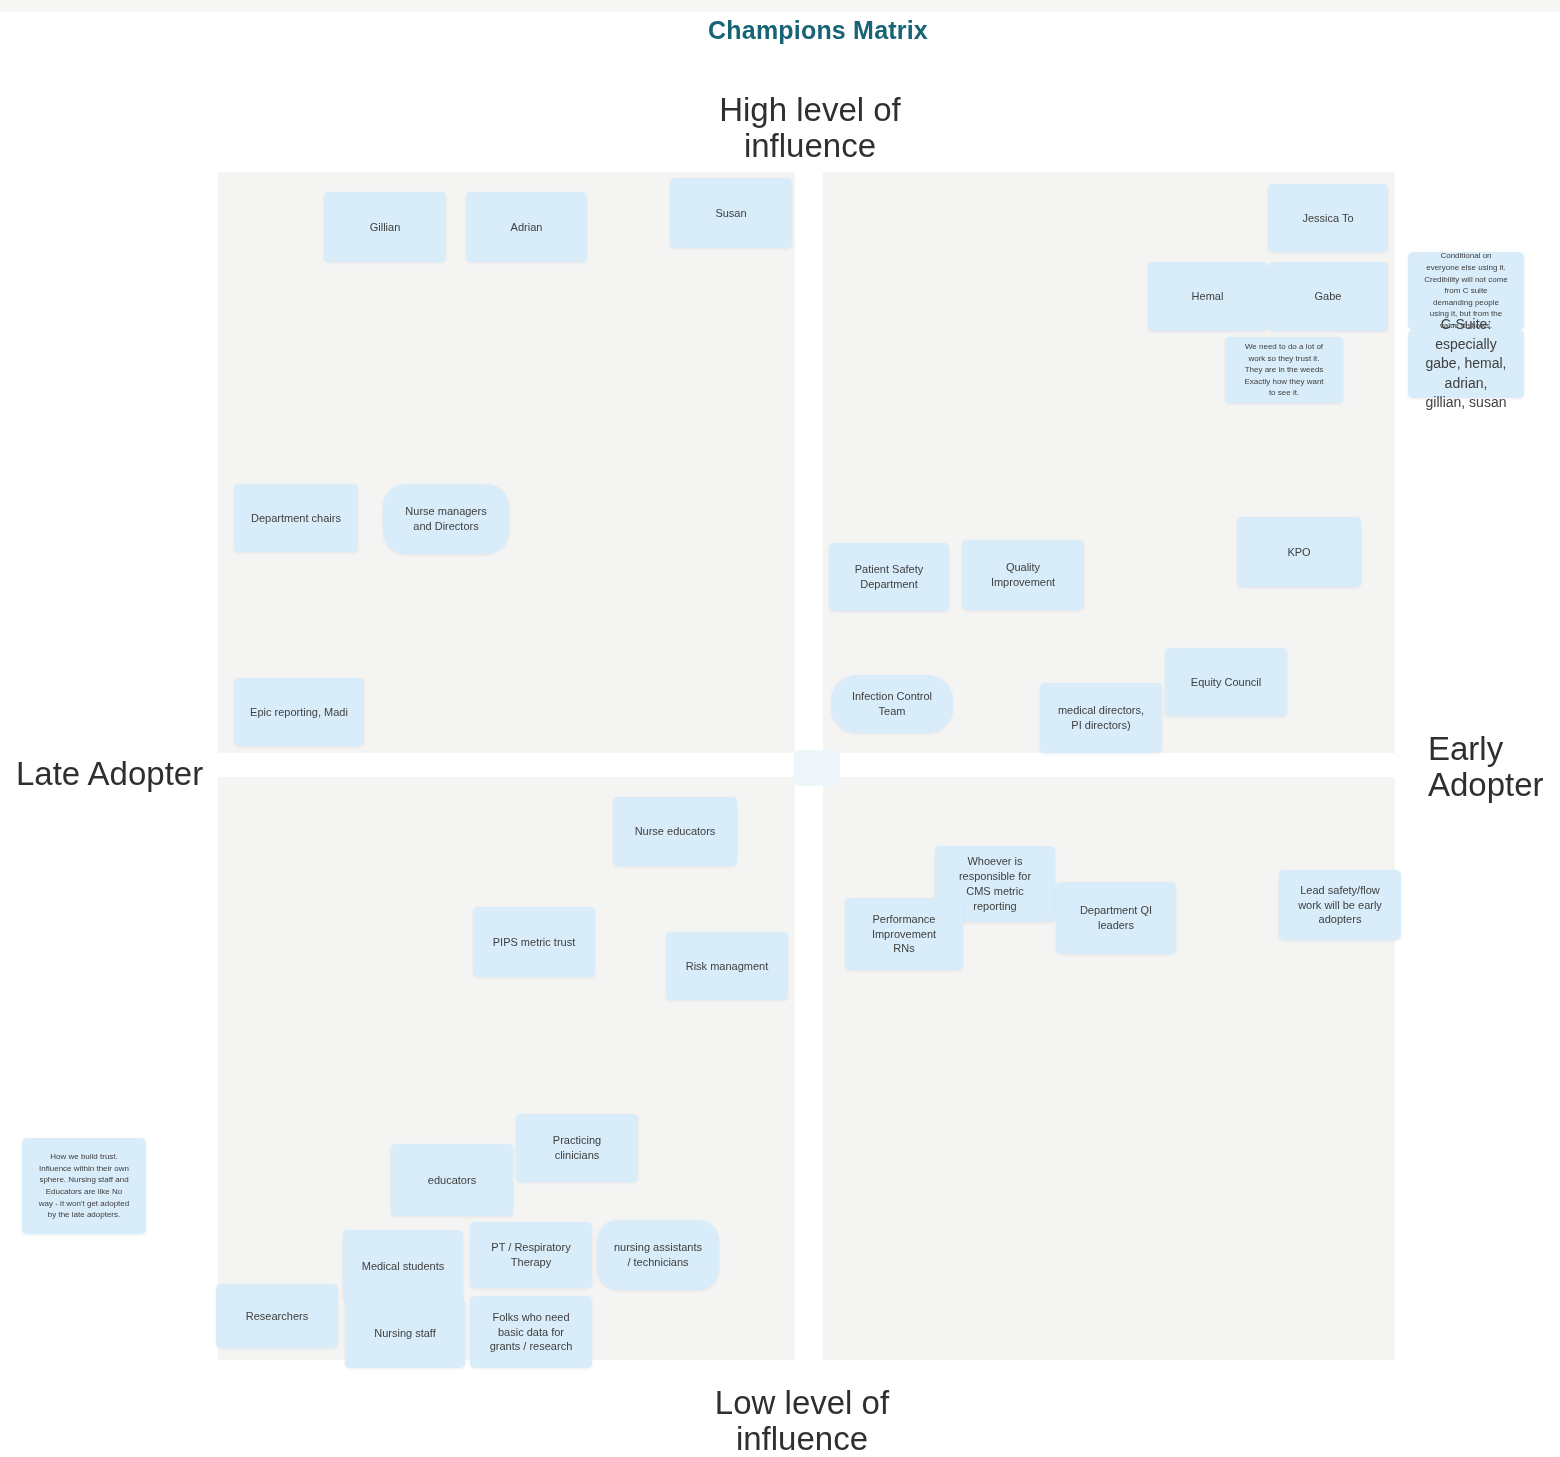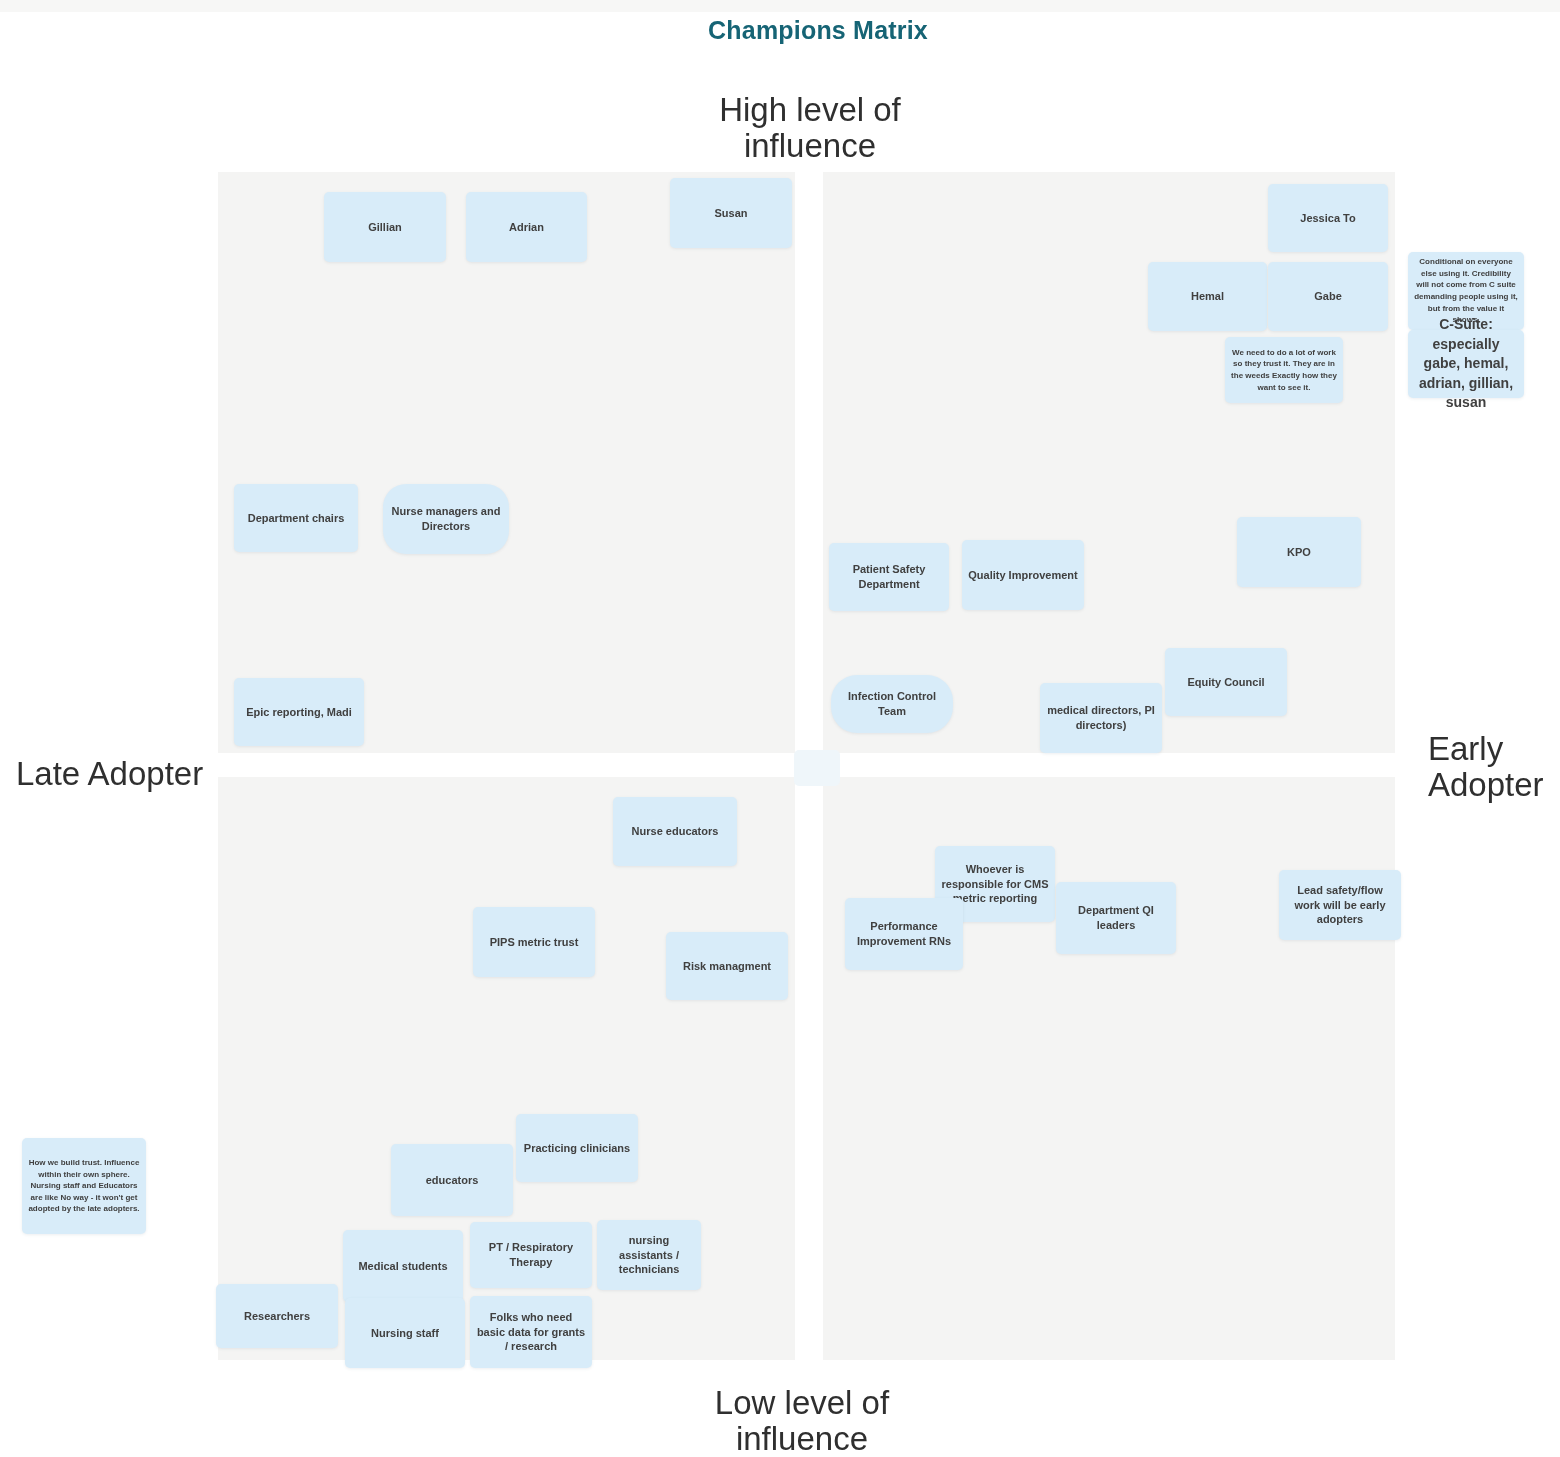--- a/index.html
+++ b/index.html
@@ -35,24 +35,23 @@
   .quadrant{
     position:absolute;background:var(--quadrant-bg);
   }
   .q-tl{left:218px;top:172px;width:577px;height:581px;}
   .q-tr{left:823px;top:172px;width:572px;height:581px;}
   .q-bl{left:218px;top:777px;width:577px;height:583px;}
   .q-br{left:823px;top:777px;width:572px;height:583px;}
   .note{
     position:absolute;background:var(--note-bg);border-radius:5px;
     display:flex;align-items:center;justify-content:center;
-    text-align:center;padding:6px;box-sizing:border-box;
+    text-align:center;padding:16px;box-sizing:border-box;
     color:var(--note-text);font-size:11px;line-height:1.35;
     box-shadow:0 1px 3px rgba(70,90,110,0.10);
-    font-weight:bold;
   }
   .note.small{font-size:14px;line-height:1.4;}
   .note.tiny{font-size:8px;line-height:1.45;}
   .note.ghost{background:#eff6fa;box-shadow:none;}
 </style>
 </head>
 <body>
 
 <div class="top-band"></div>
 
@@ -87,21 +86,21 @@
     <div class="note" style="left: 1165px; top: 648px; width: 122px; height: 68px;">Equity Council</div>
     <div class="note" style="left: 831px; top: 675px; width: 122px; height: 58px; border-radius: 26px;">Infection Control Team</div>
     <div class="note" style="left: 1040px; top: 683px; width: 122px; height: 70px;">medical directors, PI directors)</div>
     <div class="note" style="left: 613px; top: 797px; width: 124px; height: 69px;">Nurse educators</div>
     <div class="note" style="left: 473px; top: 907px; width: 122px; height: 70px;">PIPS metric trust</div>
     <div class="note" style="left: 666px; top: 932px; width: 122px; height: 68px;">Risk managment</div>
     <div class="note" style="left: 516px; top: 1114px; width: 122px; height: 68px;">Practicing clinicians</div>
     <div class="note" style="left: 391px; top: 1144px; width: 122px; height: 72px;">educators</div>
     <div class="note" style="left: 343px; top: 1230px; width: 120px; height: 72px;">Medical students</div>
     <div class="note" style="left: 470px; top: 1222px; width: 122px; height: 66px;">PT / Respiratory Therapy</div>
-    <div class="note" style="left: 597px; top: 1220px; width: 104px; height: 70px;">nursing assistants / technicians</div>
+    <div class="note" style="left: 597px; top: 1220px; width: 122px; height: 70px; border-radius: 21px;">nursing assistants / technicians</div>
     <div class="note" style="left: 216px; top: 1284px; width: 122px; height: 64px;">Researchers</div>
     <div class="note" style="left: 345px; top: 1298px; width: 120px; height: 70px;">Nursing staff</div>
     <div class="note" style="left: 470px; top: 1296px; width: 122px; height: 72px;">Folks who need basic data for grants / research</div>
     <div class="note tiny" style="left: 22px; top: 1138px; width: 124px; height: 96px;">How we build trust. Influence within their own sphere. Nursing staff and Educators are like No way - it won't get adopted by the late adopters.</div>
     <div class="note" style="left: 935px; top: 846px; width: 120px; height: 76px;">Whoever is responsible for CMS metric reporting</div>
     <div class="note" style="left: 845px; top: 898px; width: 118px; height: 72px;">Performance Improvement RNs</div>
     <div class="note" style="left: 1056px; top: 882px; width: 120px; height: 72px;">Department QI leaders</div>
     <div class="note" style="left: 1251px; top: 870px; width: 122px; height: 70px; margin-left: 28px;">Lead safety/flow work will be early adopters</div>
     <div class="note ghost" style="left: 794px; top: 750px; width: 46px; height: 36px;"></div>
   </div>

